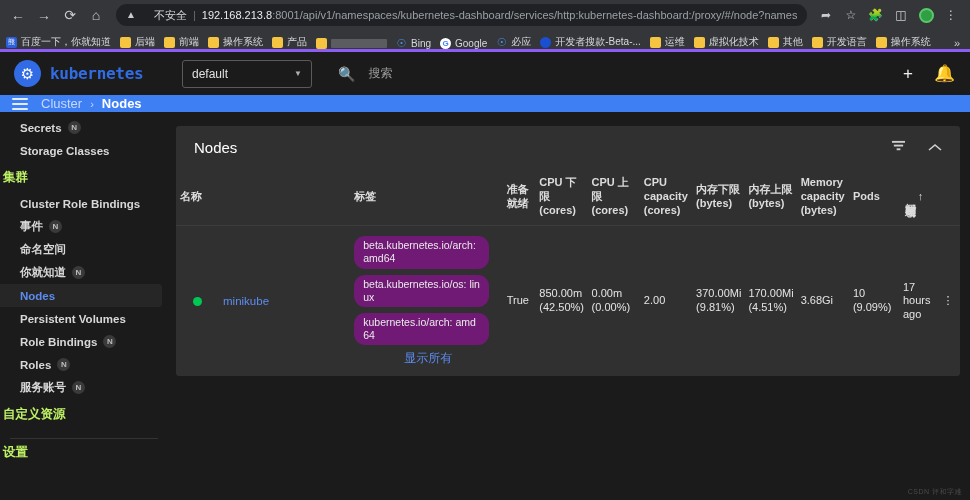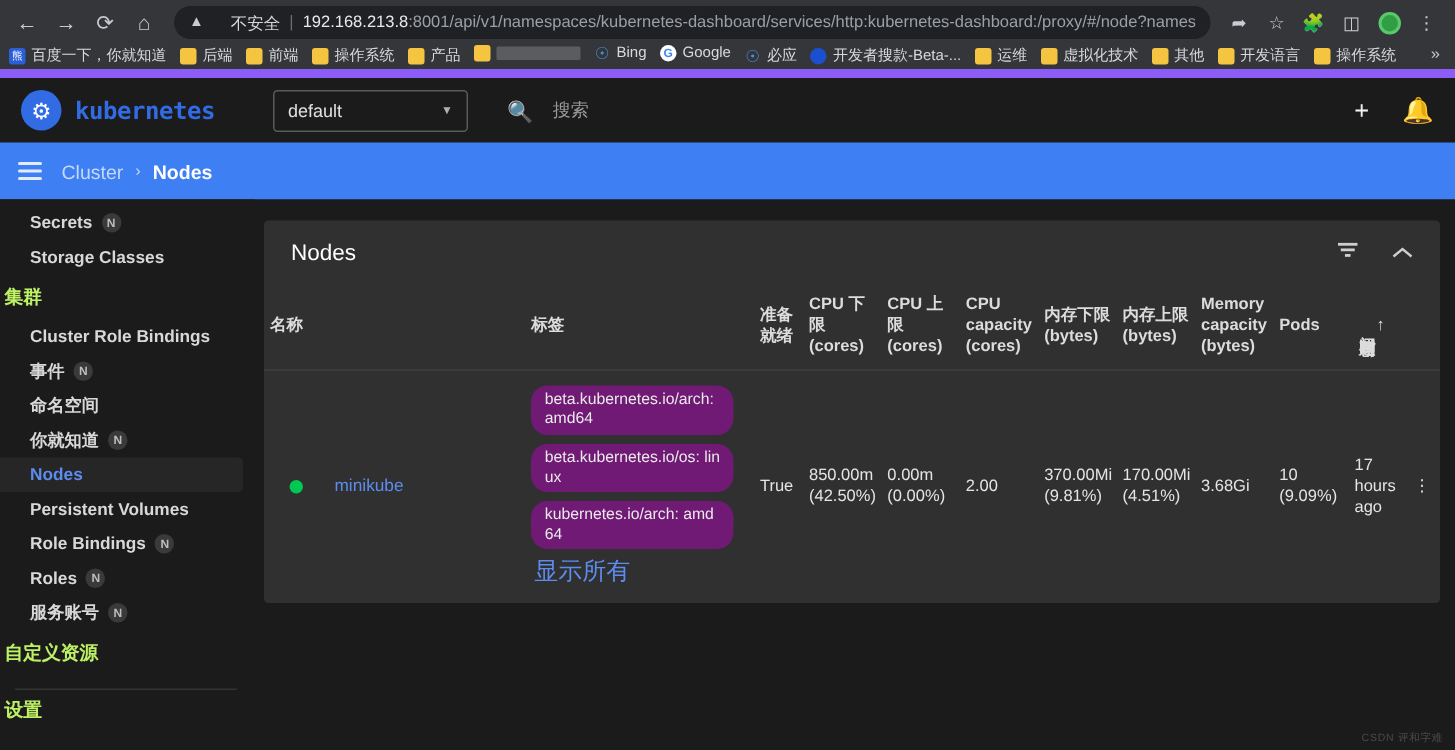--- a/index.html
+++ b/index.html
@@ -37,23 +37,23 @@
     width: 22px; height: 22px; display: flex; align-items: center;
     justify-content: center; color: #c8ccd0; font-size: 12px;
   }
   .avatar-dot {
     width: 15px; height: 15px; border-radius: 50%;
     background: #2f9e44; border: 2px solid #5bc96a;
   }
 
   
   .bookmark-bar {
-    height: 22px; display: flex; align-items: flex-start; gap: 9px;
+    height: 22px; display: flex; align-items: flex-end; gap: 9px;
     padding: 0 6px; background: #35363a; overflow: hidden;
-    border-bottom: 6px solid #8b5cf6;
+    border-bottom: 3px solid #8b5cf6;
   }
   .bm { display: flex; align-items: center; gap: 4px; flex: none; }
   .bm-label { font-size: 10px; color: #d7dadd; white-space: nowrap; }
   .bm-ico {
     width: 11px; height: 11px; border-radius: 2px; flex: none;
     display: flex; align-items: center; justify-content: center;
     font-size: 8px; color: #fff;
   }
   .ico-folder { background: #f5c542; }
   .ico-baidu { background: #2b5fd9; border-radius: 2px; font-size: 7px; }
@@ -89,21 +89,21 @@
     display: flex; align-items: center; gap: 13px; margin-left: 26px;
     flex: 1; height: 30px; padding-right: 10px;
   }
   .search-ico { color: #cfcfcf; font-size: 14px; }
   .search-ph { color: #9a9a9a; font-size: 12px; }
   .top-actions { display: flex; align-items: center; gap: 22px; flex: none; }
   .top-act { color: #f0f0f0; font-size: 17px; line-height: 1; }
 
   
   .crumb-bar {
-    height: 38px; background: #3f7ff4; display: flex; align-items: center;
+    height: 17px; background: #3f7ff4; display: flex; align-items: center;
     padding: 0 12px; gap: 13px;
   }
   .hamburger { display: flex; flex-direction: column; gap: 3px; width: 16px; }
   .hamburger i { display: block; height: 2px; background: #e3ecfd; border-radius: 1px; }
   .crumbs { display: flex; align-items: center; gap: 8px; font-size: 13px; }
   .crumb-link { color: #c7d9fb; }
   .crumb-sep { color: #c7d9fb; font-size: 11px; }
   .crumb-cur { color: #ffffff; font-weight: bold; }
 
   
@@ -167,21 +167,21 @@
   .name-cell { display: flex; align-items: center; gap: 21px; padding-left: 13px; }
   .status-dot { width: 9px; height: 9px; border-radius: 50%; background: #00c853; flex: none; }
   .node-link { color: #5d8cf0; font-size: 11.5px; }
 
   .labels-cell { display: flex; flex-direction: column; gap: 6px; align-items: flex-start; }
   .chip {
     background: #701a75; border-radius: 11px; padding: 3px 9px;
     font-size: 10.5px; color: #eaeaea; line-height: 1.25;
     max-width: 135px; word-break: break-all;
   }
-  .show-all { color: #5d8cf0; font-size: 16px; padding-left: 2px; }
+  .show-all { color: #5d8cf0; font-size: 12px; padding-left: 2px; margin-left: 48px; }
   .kebab { color: #cfcfcf; font-size: 13px; text-align: center; line-height: 1; }
 
   .watermark {
     position: absolute; right: 8px; bottom: 3px;
     color: #4a4a4a; font-size: 7px; letter-spacing: 0.5px;
   }
 </style>
 </head>
 <body>
 

